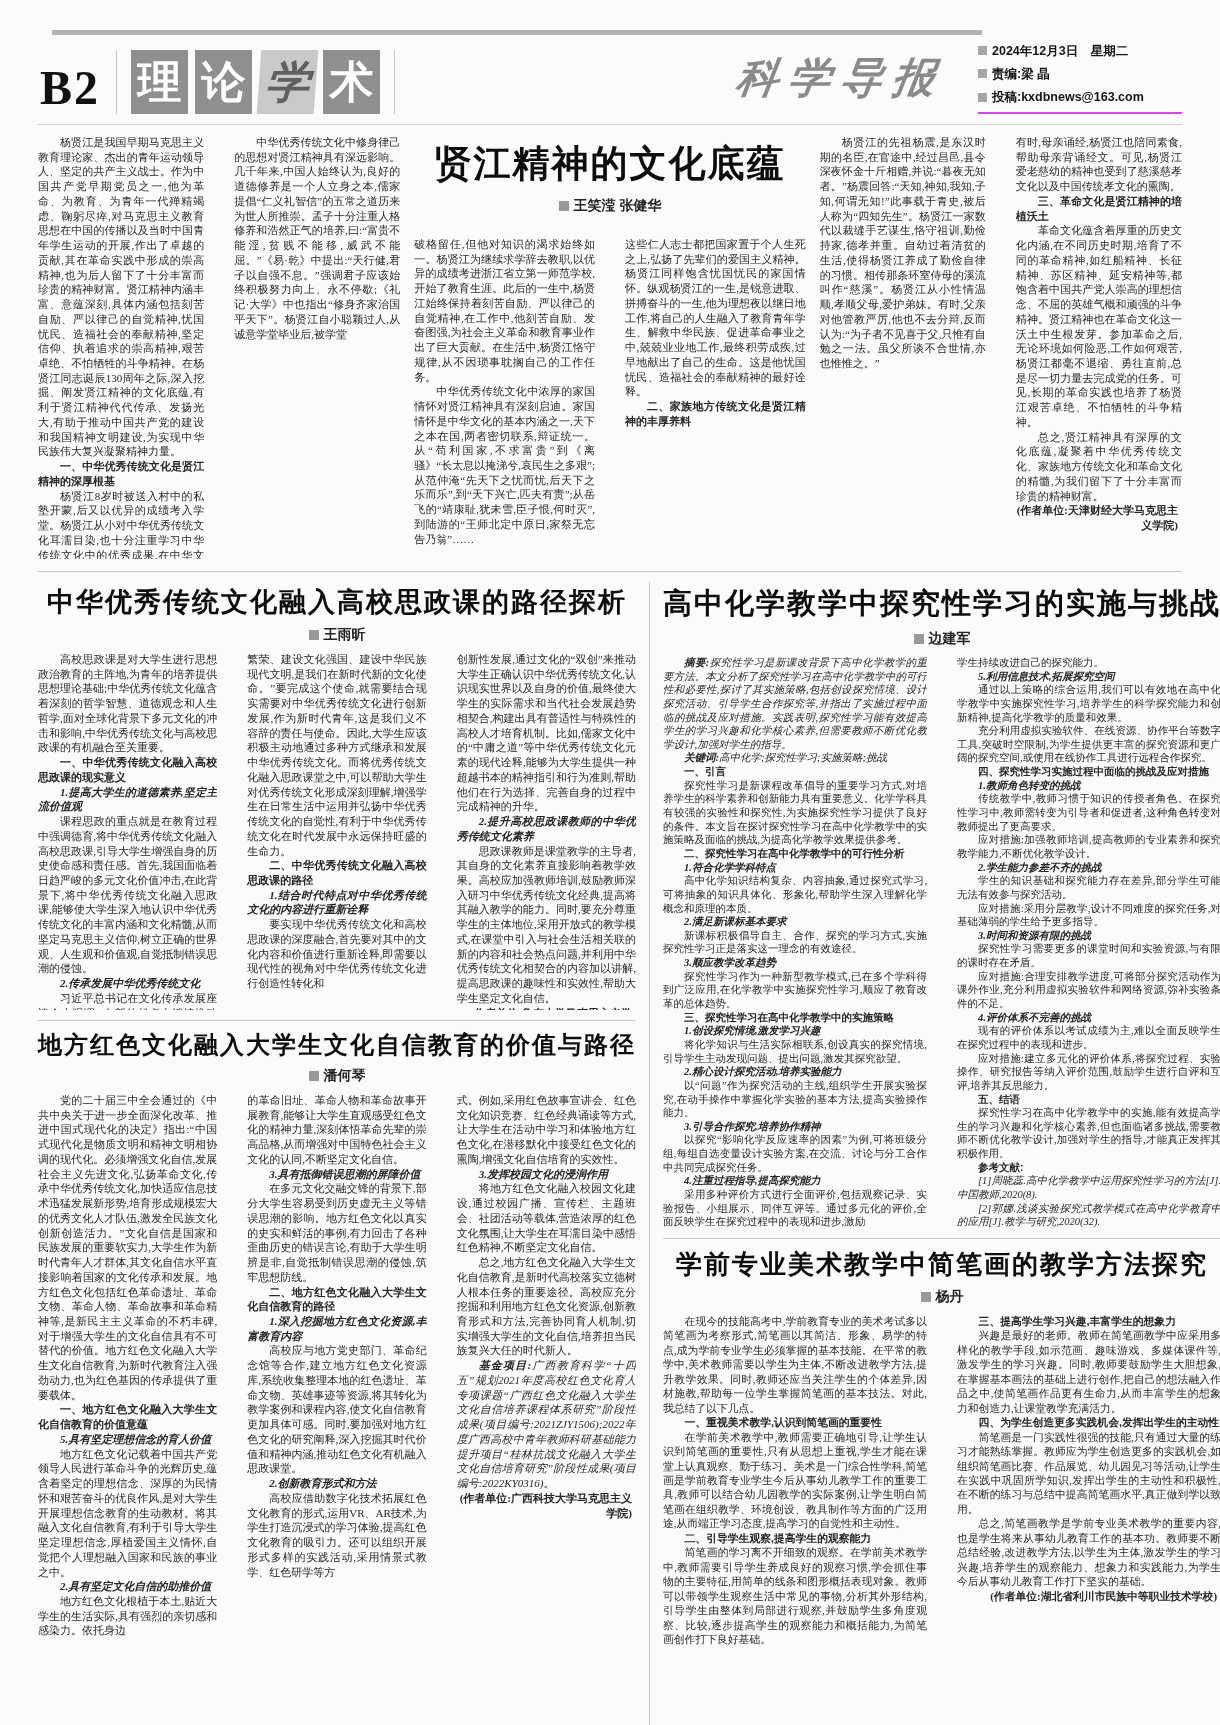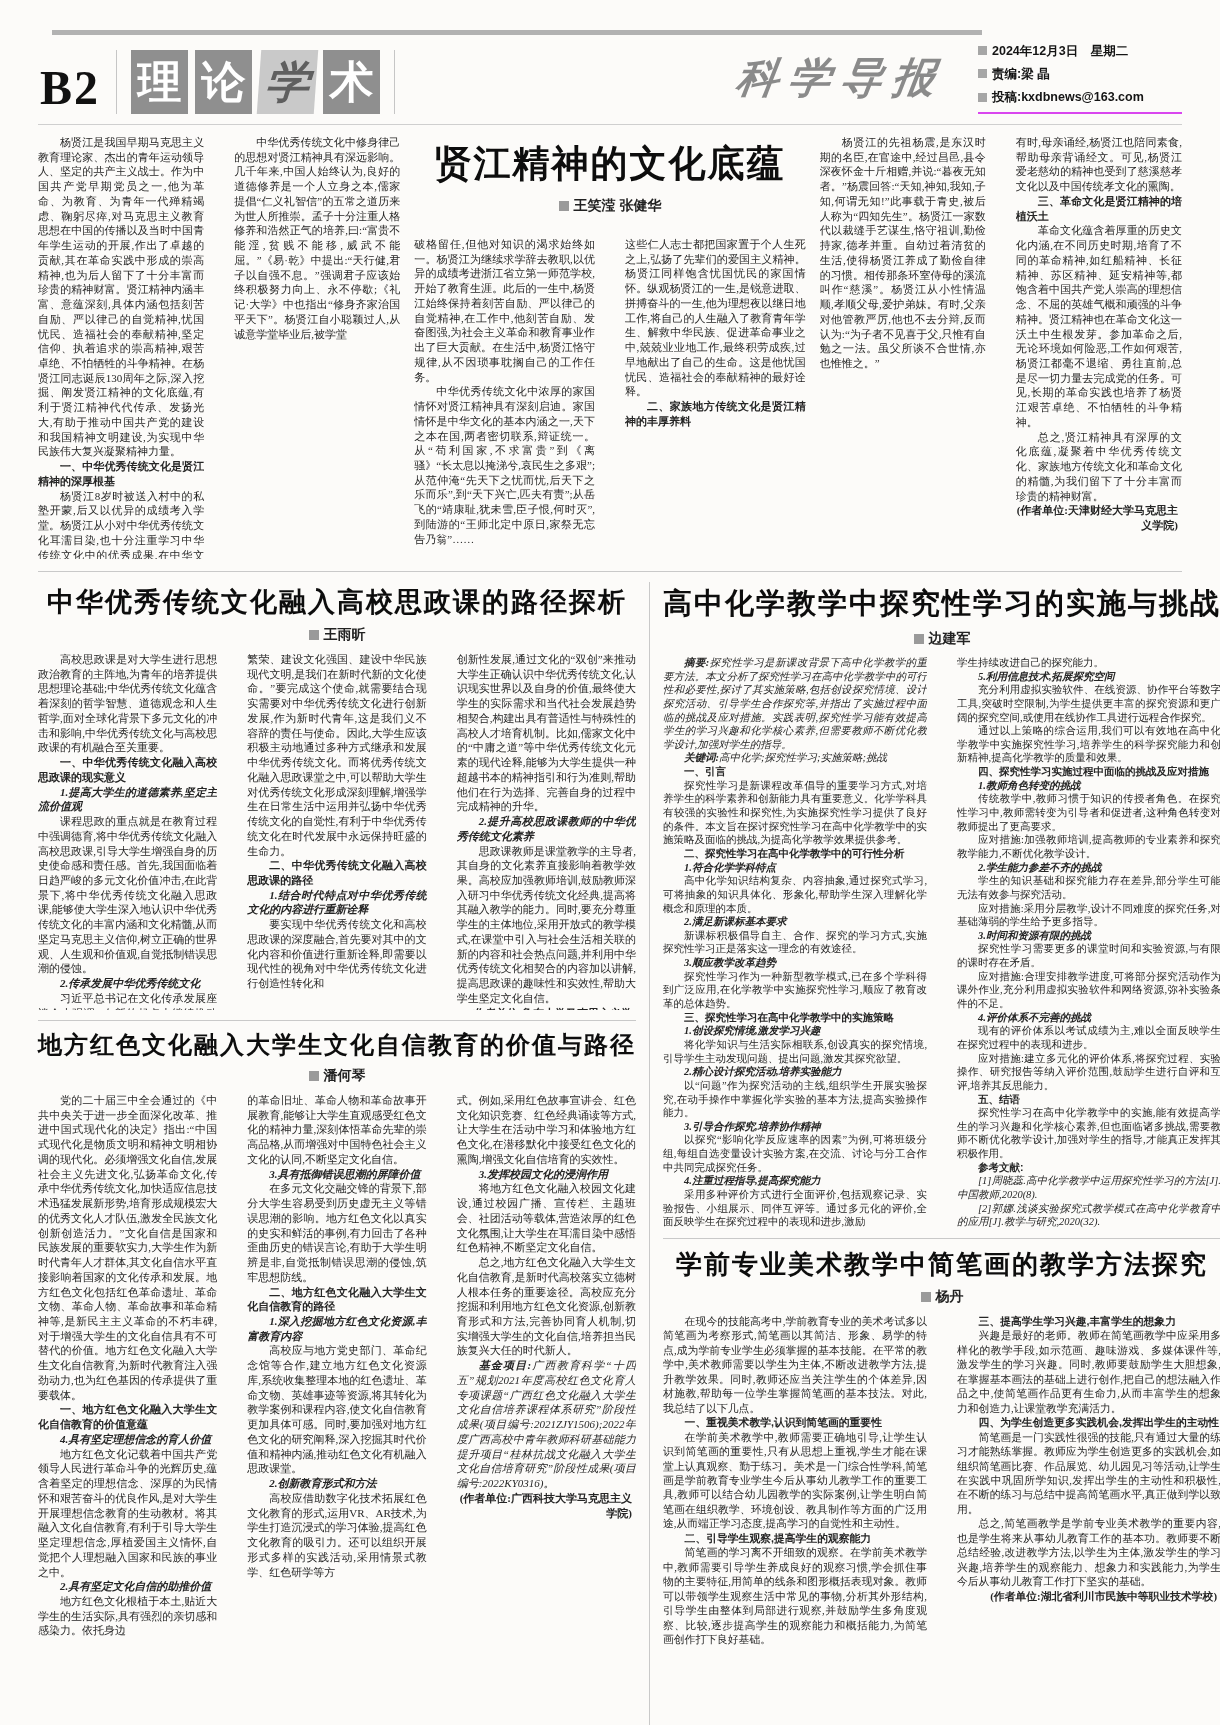--- a/index.html
+++ b/index.html
@@ -171,21 +171,21 @@
 
       <hr class="mid-rule">
 
       <article>
         <h2 class="art-title a4-title">地方红色文化融入大学生文化自信教育的价值与路径</h2>
         <div class="byline byline-mid"><span class="sq"></span><span>潘何琴</span></div>
         <div class="cols a4-body">
             <div class="col">
               <p class="t-p">党的二十届三中全会通过的《中共中央关于进一步全面深化改革、推进中国式现代化的决定》指出:“中国式现代化是物质文明和精神文明相协调的现代化。必须增强文化自信,发展社会主义先进文化,弘扬革命文化,传承中华优秀传统文化,加快适应信息技术迅猛发展新形势,培育形成规模宏大的优秀文化人才队伍,激发全民族文化创新创造活力。”文化自信是国家和民族发展的重要软实力,大学生作为新时代青年人才群体,其文化自信水平直接影响着国家的文化传承和发展。地方红色文化包括红色革命遗址、革命文物、革命人物、革命故事和革命精神等,是新民主主义革命的不朽丰碑,对于增强大学生的文化自信具有不可替代的价值。地方红色文化融入大学生文化自信教育,为新时代教育注入强劲动力,也为红色基因的传承提供了重要载体。</p>
               <p class="t-h">一、地方红色文化融入大学生文化自信教育的价值意蕴</p>
-              <p class="t-k">4.具有坚定理想信念的育人价值</p>
+              <p class="t-k">5.具有坚定理想信念的育人价值</p>
               <p class="t-p">地方红色文化记载着中国共产党领导人民进行革命斗争的光辉历史,蕴含着坚定的理想信念、深厚的为民情怀和艰苦奋斗的优良作风,是对大学生开展理想信念教育的生动教材。将其融入文化自信教育,有利于引导大学生坚定理想信念,厚植爱国主义情怀,自觉把个人理想融入国家和民族的事业之中。</p>
               <p class="t-k">2.具有坚定文化自信的助推价值</p>
               <p class="t-p">地方红色文化根植于本土,贴近大学生的生活实际,具有强烈的亲切感和感染力。依托身边</p>
             </div>
             <div class="col">
               <p class="t-pc">的革命旧址、革命人物和革命故事开展教育,能够让大学生直观感受红色文化的精神力量,深刻体悟革命先辈的崇高品格,从而增强对中国特色社会主义文化的认同,不断坚定文化自信。</p>
               <p class="t-k">3.具有抵御错误思潮的屏障价值</p>
               <p class="t-p">在多元文化交融交锋的背景下,部分大学生容易受到历史虚无主义等错误思潮的影响。地方红色文化以真实的史实和鲜活的事例,有力回击了各种歪曲历史的错误言论,有助于大学生明辨是非,自觉抵制错误思潮的侵蚀,筑牢思想防线。</p>
               <p class="t-h">二、地方红色文化融入大学生文化自信教育的路径</p>
               <p class="t-k">1.深入挖掘地方红色文化资源,丰富教育内容</p>
@@ -228,22 +228,22 @@
               <p class="t-k">2.精心设计探究活动,培养实验能力</p>
               <p class="t-p">以“问题”作为探究活动的主线,组织学生开展实验探究,在动手操作中掌握化学实验的基本方法,提高实验操作能力。</p>
               <p class="t-k">3.引导合作探究,培养协作精神</p>
               <p class="t-p">以探究“影响化学反应速率的因素”为例,可将班级分组,每组自选变量设计实验方案,在交流、讨论与分工合作中共同完成探究任务。</p>
               <p class="t-k">4.注重过程指导,提高探究能力</p>
               <p class="t-p">采用多种评价方式进行全面评价,包括观察记录、实验报告、小组展示、同伴互评等。通过多元化的评价,全面反映学生在探究过程中的表现和进步,激励</p>
             </div>
             <div class="col">
               <p class="t-pc">学生持续改进自己的探究能力。</p>
               <p class="t-k">5.利用信息技术,拓展探究空间</p>
+              <p class="t-p">通过以上策略的综合运用,我们可以有效地在高中化学教学中实施探究性学习,培养学生的科学探究能力和创新精神,提高化学教学的质量和效果。</p>
               <p class="t-p">充分利用虚拟实验软件、在线资源、协作平台等数字工具,突破时空限制,为学生提供更丰富的探究资源和更广阔的探究空间,或使用在线协作工具进行远程合作探究。</p>
-              <p class="t-p">通过以上策略的综合运用,我们可以有效地在高中化学教学中实施探究性学习,培养学生的科学探究能力和创新精神,提高化学教学的质量和效果。</p>
               <p class="t-h">四、探究性学习实施过程中面临的挑战及应对措施</p>
               <p class="t-k">1.教师角色转变的挑战</p>
               <p class="t-p">传统教学中,教师习惯于知识的传授者角色。在探究性学习中,教师需转变为引导者和促进者,这种角色转变对教师提出了更高要求。</p>
               <p class="t-p">应对措施:加强教师培训,提高教师的专业素养和探究教学能力,不断优化教学设计。</p>
               <p class="t-k">2.学生能力参差不齐的挑战</p>
               <p class="t-p">学生的知识基础和探究能力存在差异,部分学生可能无法有效参与探究活动。</p>
               <p class="t-p">应对措施:采用分层教学,设计不同难度的探究任务,对基础薄弱的学生给予更多指导。</p>
               <p class="t-k">3.时间和资源有限的挑战</p>
               <p class="t-p">探究性学习需要更多的课堂时间和实验资源,与有限的课时存在矛盾。</p>
               <p class="t-p">应对措施:合理安排教学进度,可将部分探究活动作为课外作业,充分利用虚拟实验软件和网络资源,弥补实验条件的不足。</p>

